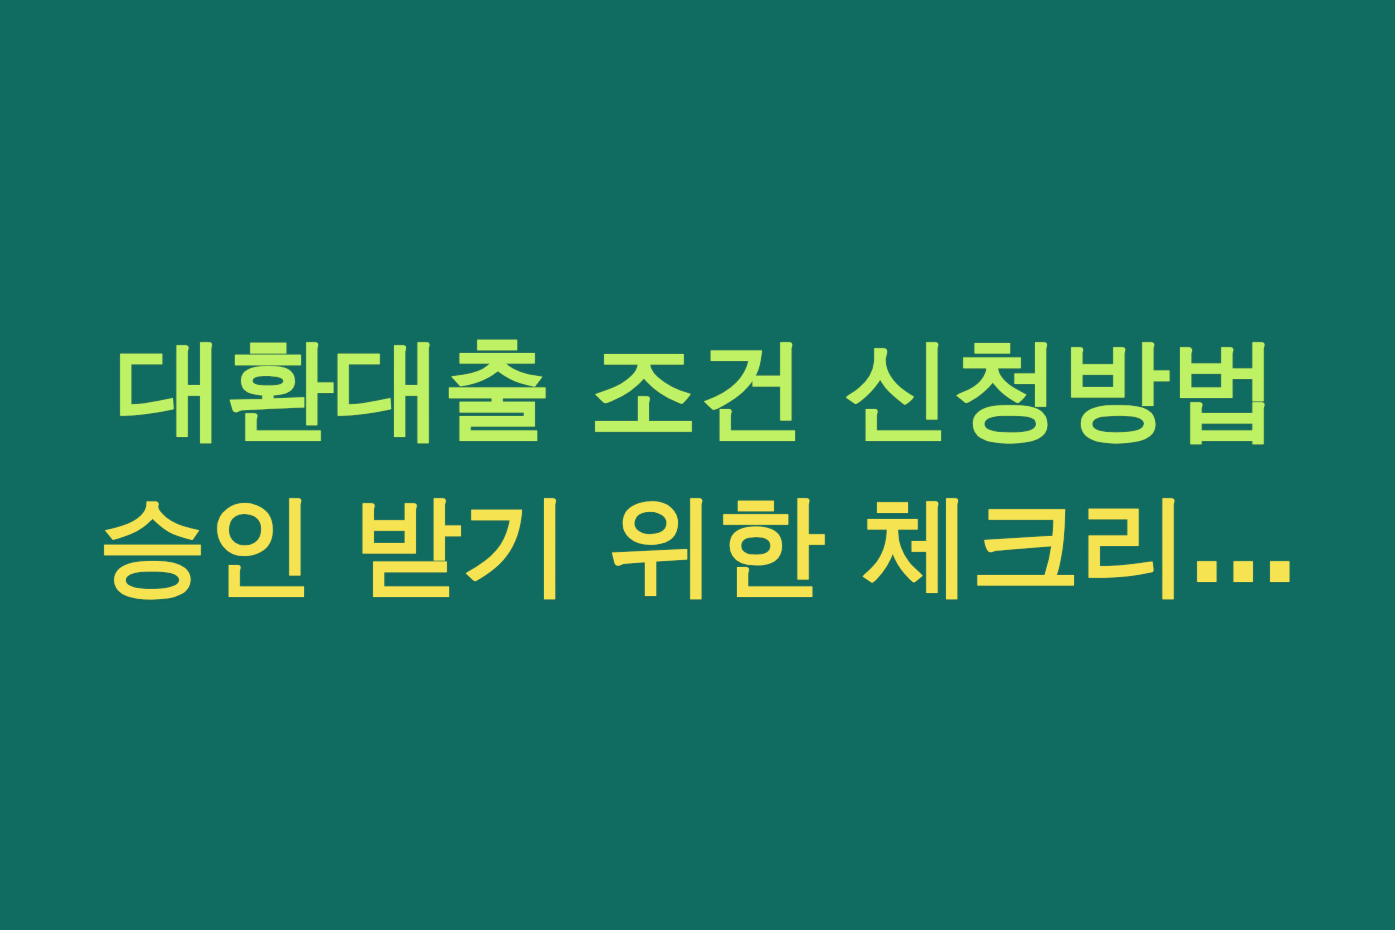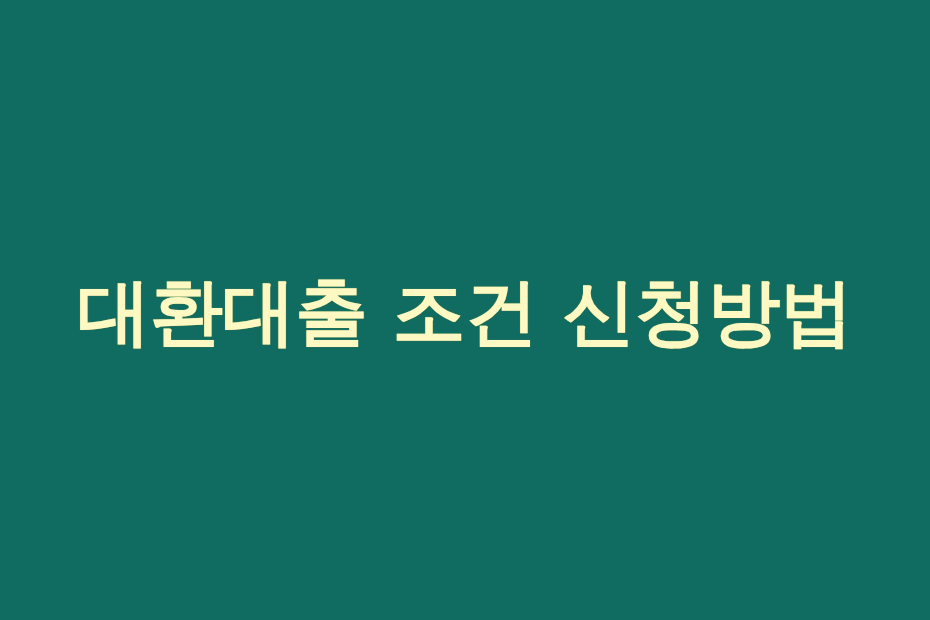--- a/index.html
+++ b/index.html
@@ -60,19 +60,20 @@
   .title-line.line-2 { font-size: 73px; }
   .title-line.line-3 { font-size: 73px; }
 </style>
 </head>
 <body>
 
 <div class="thumbnail-card" style="background: rgb(16, 107, 97);">
 
   <div class="title-block">
 
-    <span class="title-line line-1" style="color: #fef9c3;">대환대출 조건 신청방법</span>
+    <span class="title-line line-1" style="color: #bef264;">대환대출 조건 신청방법</span>
 
 
+    <span class="title-line line-3" style="color: rgb(245, 227, 82);">승인 받기 위한 체크리…</span>
 
   </div>
 
 </div>
 
 </body></html>

